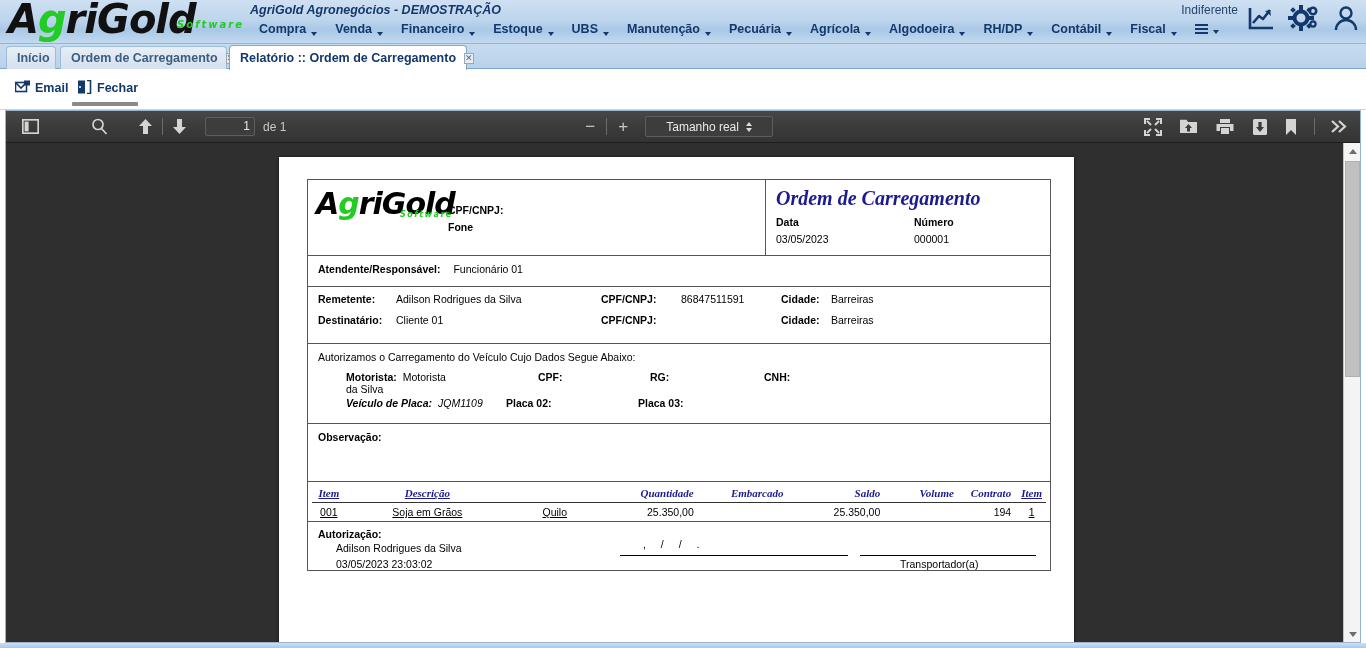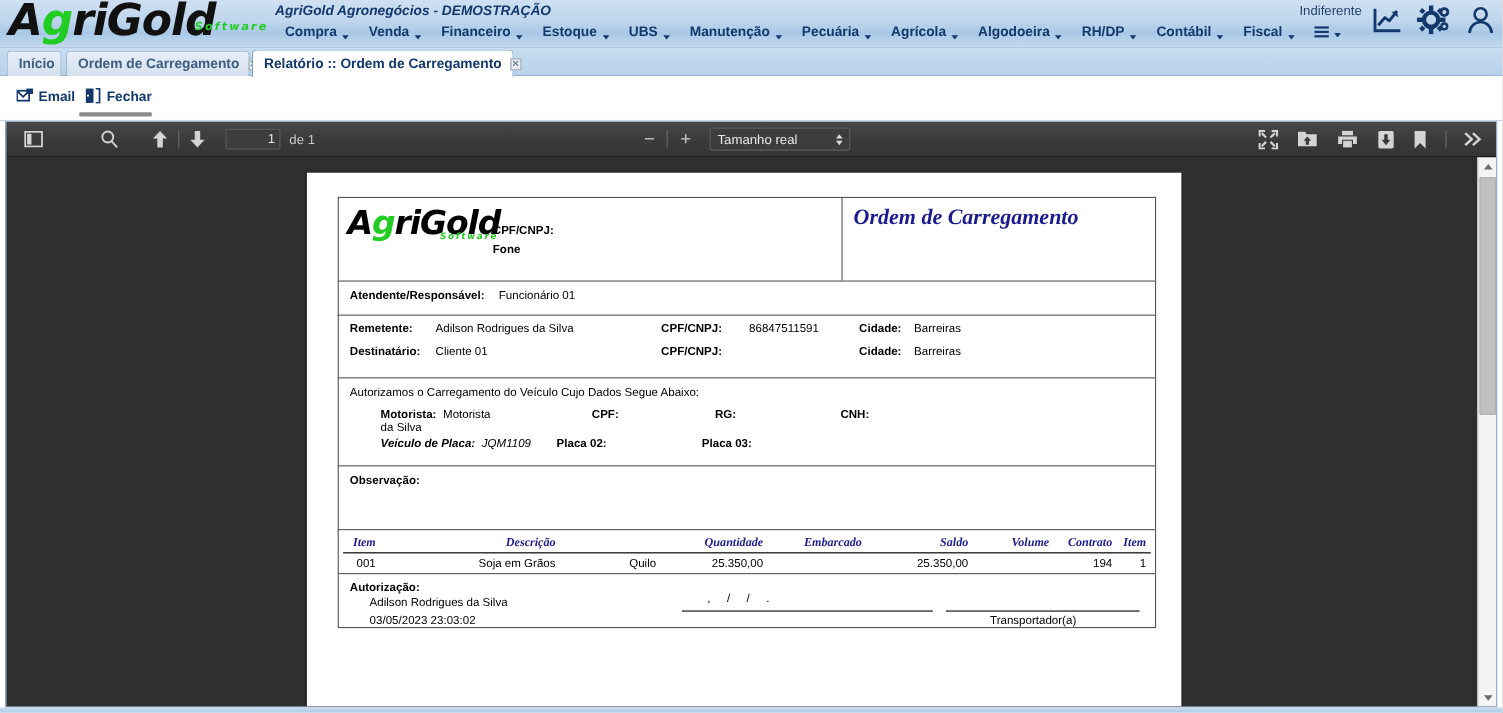--- a/index.html
+++ b/index.html
@@ -139,21 +139,21 @@
     background: #3d3d3d; border: 1px solid #5d5d5d; border-radius: 2px;
     color: #e4e4e4; font-size: 12px; text-align: right;
     padding: 0 4px; line-height: 17px;
   }
   .tbtext { color: #c8c8c8; font-size: 12px; }
   .zoomsel {
     width: 128px; height: 21px;
     background: #3d3d3d; border: 1px solid #5d5d5d; border-radius: 2px;
     color: #e9e9e9; font-size: 12px;
     display: flex; align-items: center; justify-content: space-between;
-    padding: 0 6px;
+    padding: 0 20px;
   }
   .upd { display: inline-flex; flex-direction: column; gap: 2px; align-items: center; }
   .upd i { display: block; width: 0; height: 0; border-left: 3.5px solid transparent; border-right: 3.5px solid transparent; }
   .upd i.u { border-bottom: 4px solid #ddd; }
   .upd i.d { border-top: 4px solid #ddd; }
 
   .pdfcanvas {
     position: absolute; left: 0; top: 32px;
     width: 1337px; height: 500px;
     background: #2f2f2f;
@@ -247,21 +247,21 @@
 
   table.items { width: 100%; border-collapse: collapse; font-size: 10.5px; }
   table.items th {
     font-family: "Liberation Serif", serif;
     font-style: italic; font-weight: bold;
     color: #1b1b8f; font-size: 11px;
     padding: 3px 4px; border-bottom: 1px solid #333;
     white-space: nowrap;
   }
   table.items td { padding: 3px 4px; white-space: nowrap; }
-  .ta-l { text-align: right; } .ta-r { text-align: right; }
+  .ta-l { text-align: center; text-decoration: underline; } .ta-r { text-align: right; }
 
   .auth { padding: 6px 10px 8px 10px; font-size: 10.5px; position: relative; height: 50px; }
   .auth .lbl { font-weight: bold; }
   .auth .nm { padding-left: 18px; margin-top: 2px; }
   .auth .dt { padding-left: 18px; margin-top: 4px; }
   .sigline {
     position: absolute; border-bottom: 1px solid #000;
   }
   .sigdate {
     position: absolute; font-size: 10.5px; letter-spacing: 6px;
@@ -511,20 +511,30 @@
           <div class="box hdr">
             <div class="hdr-left">
               <div class="doclogo"><span>A</span><span class="g-green">g</span><span>riGold</span><span class="sw">Software</span></div>
               <div class="hdr-cpf">
                 <div>CPF/CNPJ:</div>
                 <div>Fone</div>
               </div>
             </div>
             <div class="hdr-right">
               <div class="doc-title">Ordem de Carregamento</div>
+              <div class="dn-row">
+                <div class="dn-col">
+                  <div class="dn-lbl">Data</div>
+                  <div class="dn-val">03/05/2023</div>
+                </div>
+                <div class="dn-col">
+                  <div class="dn-lbl">Número</div>
+                  <div class="dn-val">000001</div>
+                </div>
+              </div>
             </div>
           </div>
 
           <div class="box rowline" style="height:31px;">
             <span class="lbl-b">Atendente/Responsável:</span>
             <span style="margin-left:10px;">Funcionário 01</span>
           </div>
 
           <div class="box party" style="height:57px;">
             <div class="party-row">

